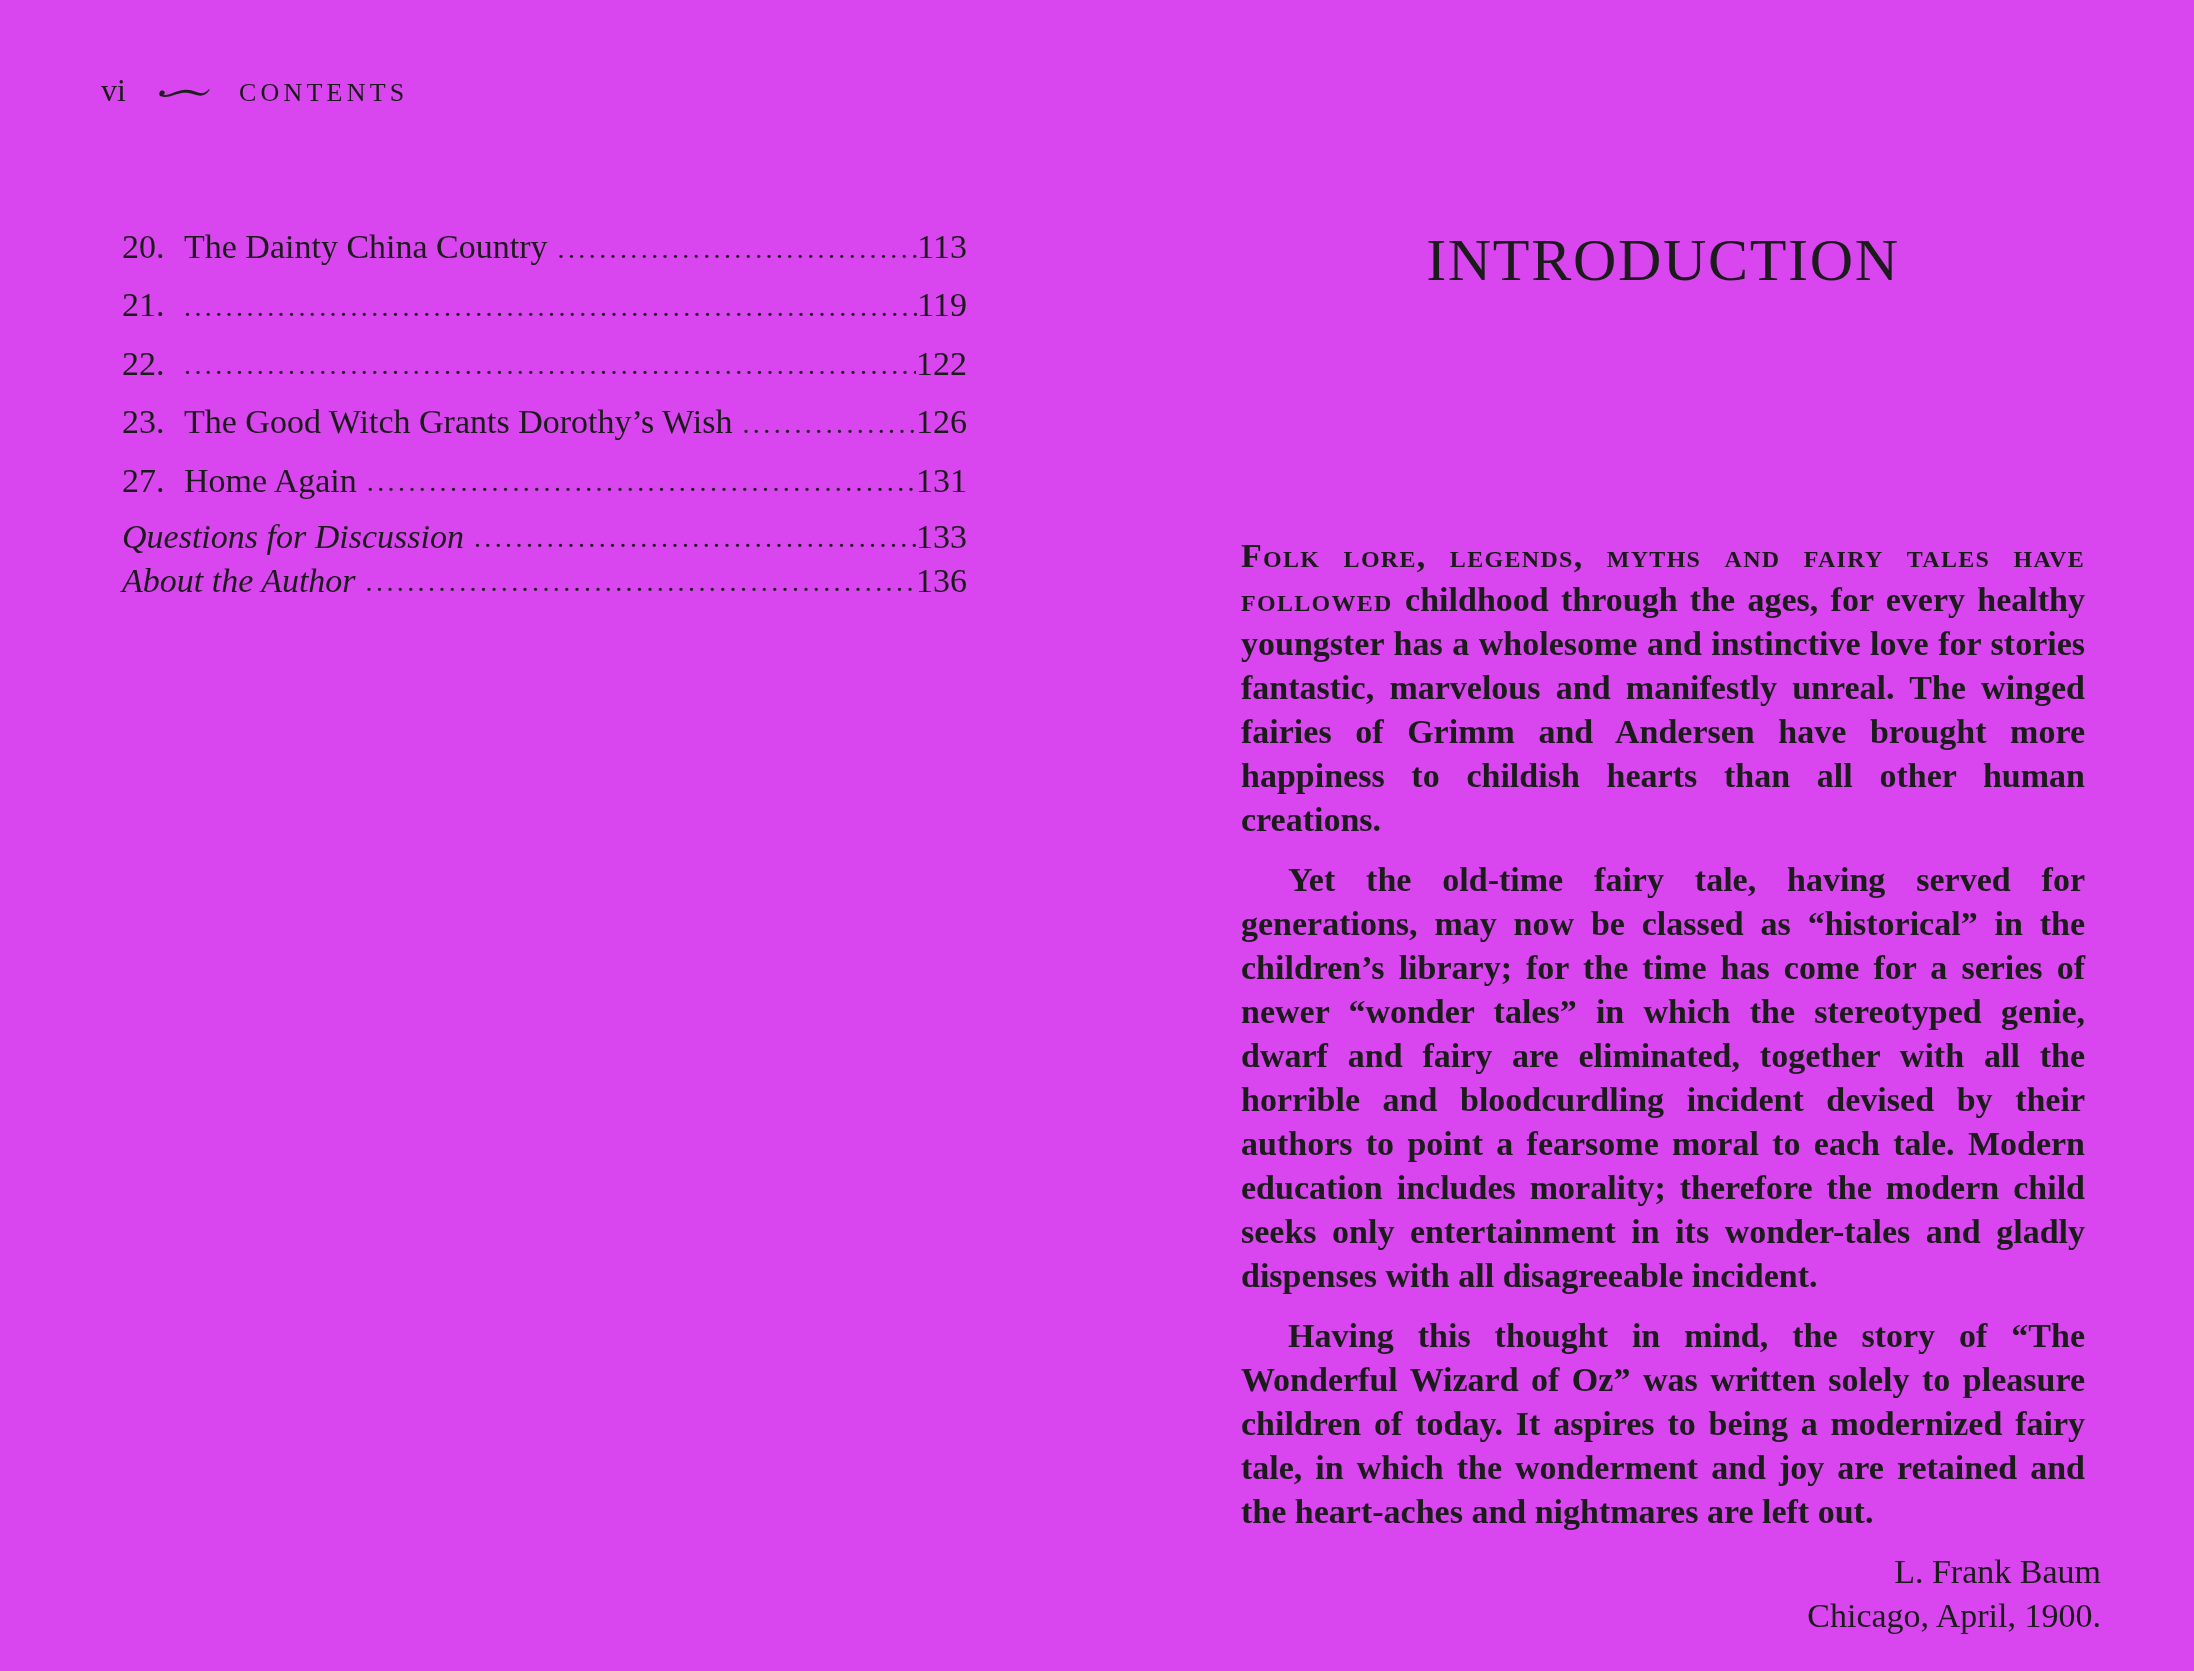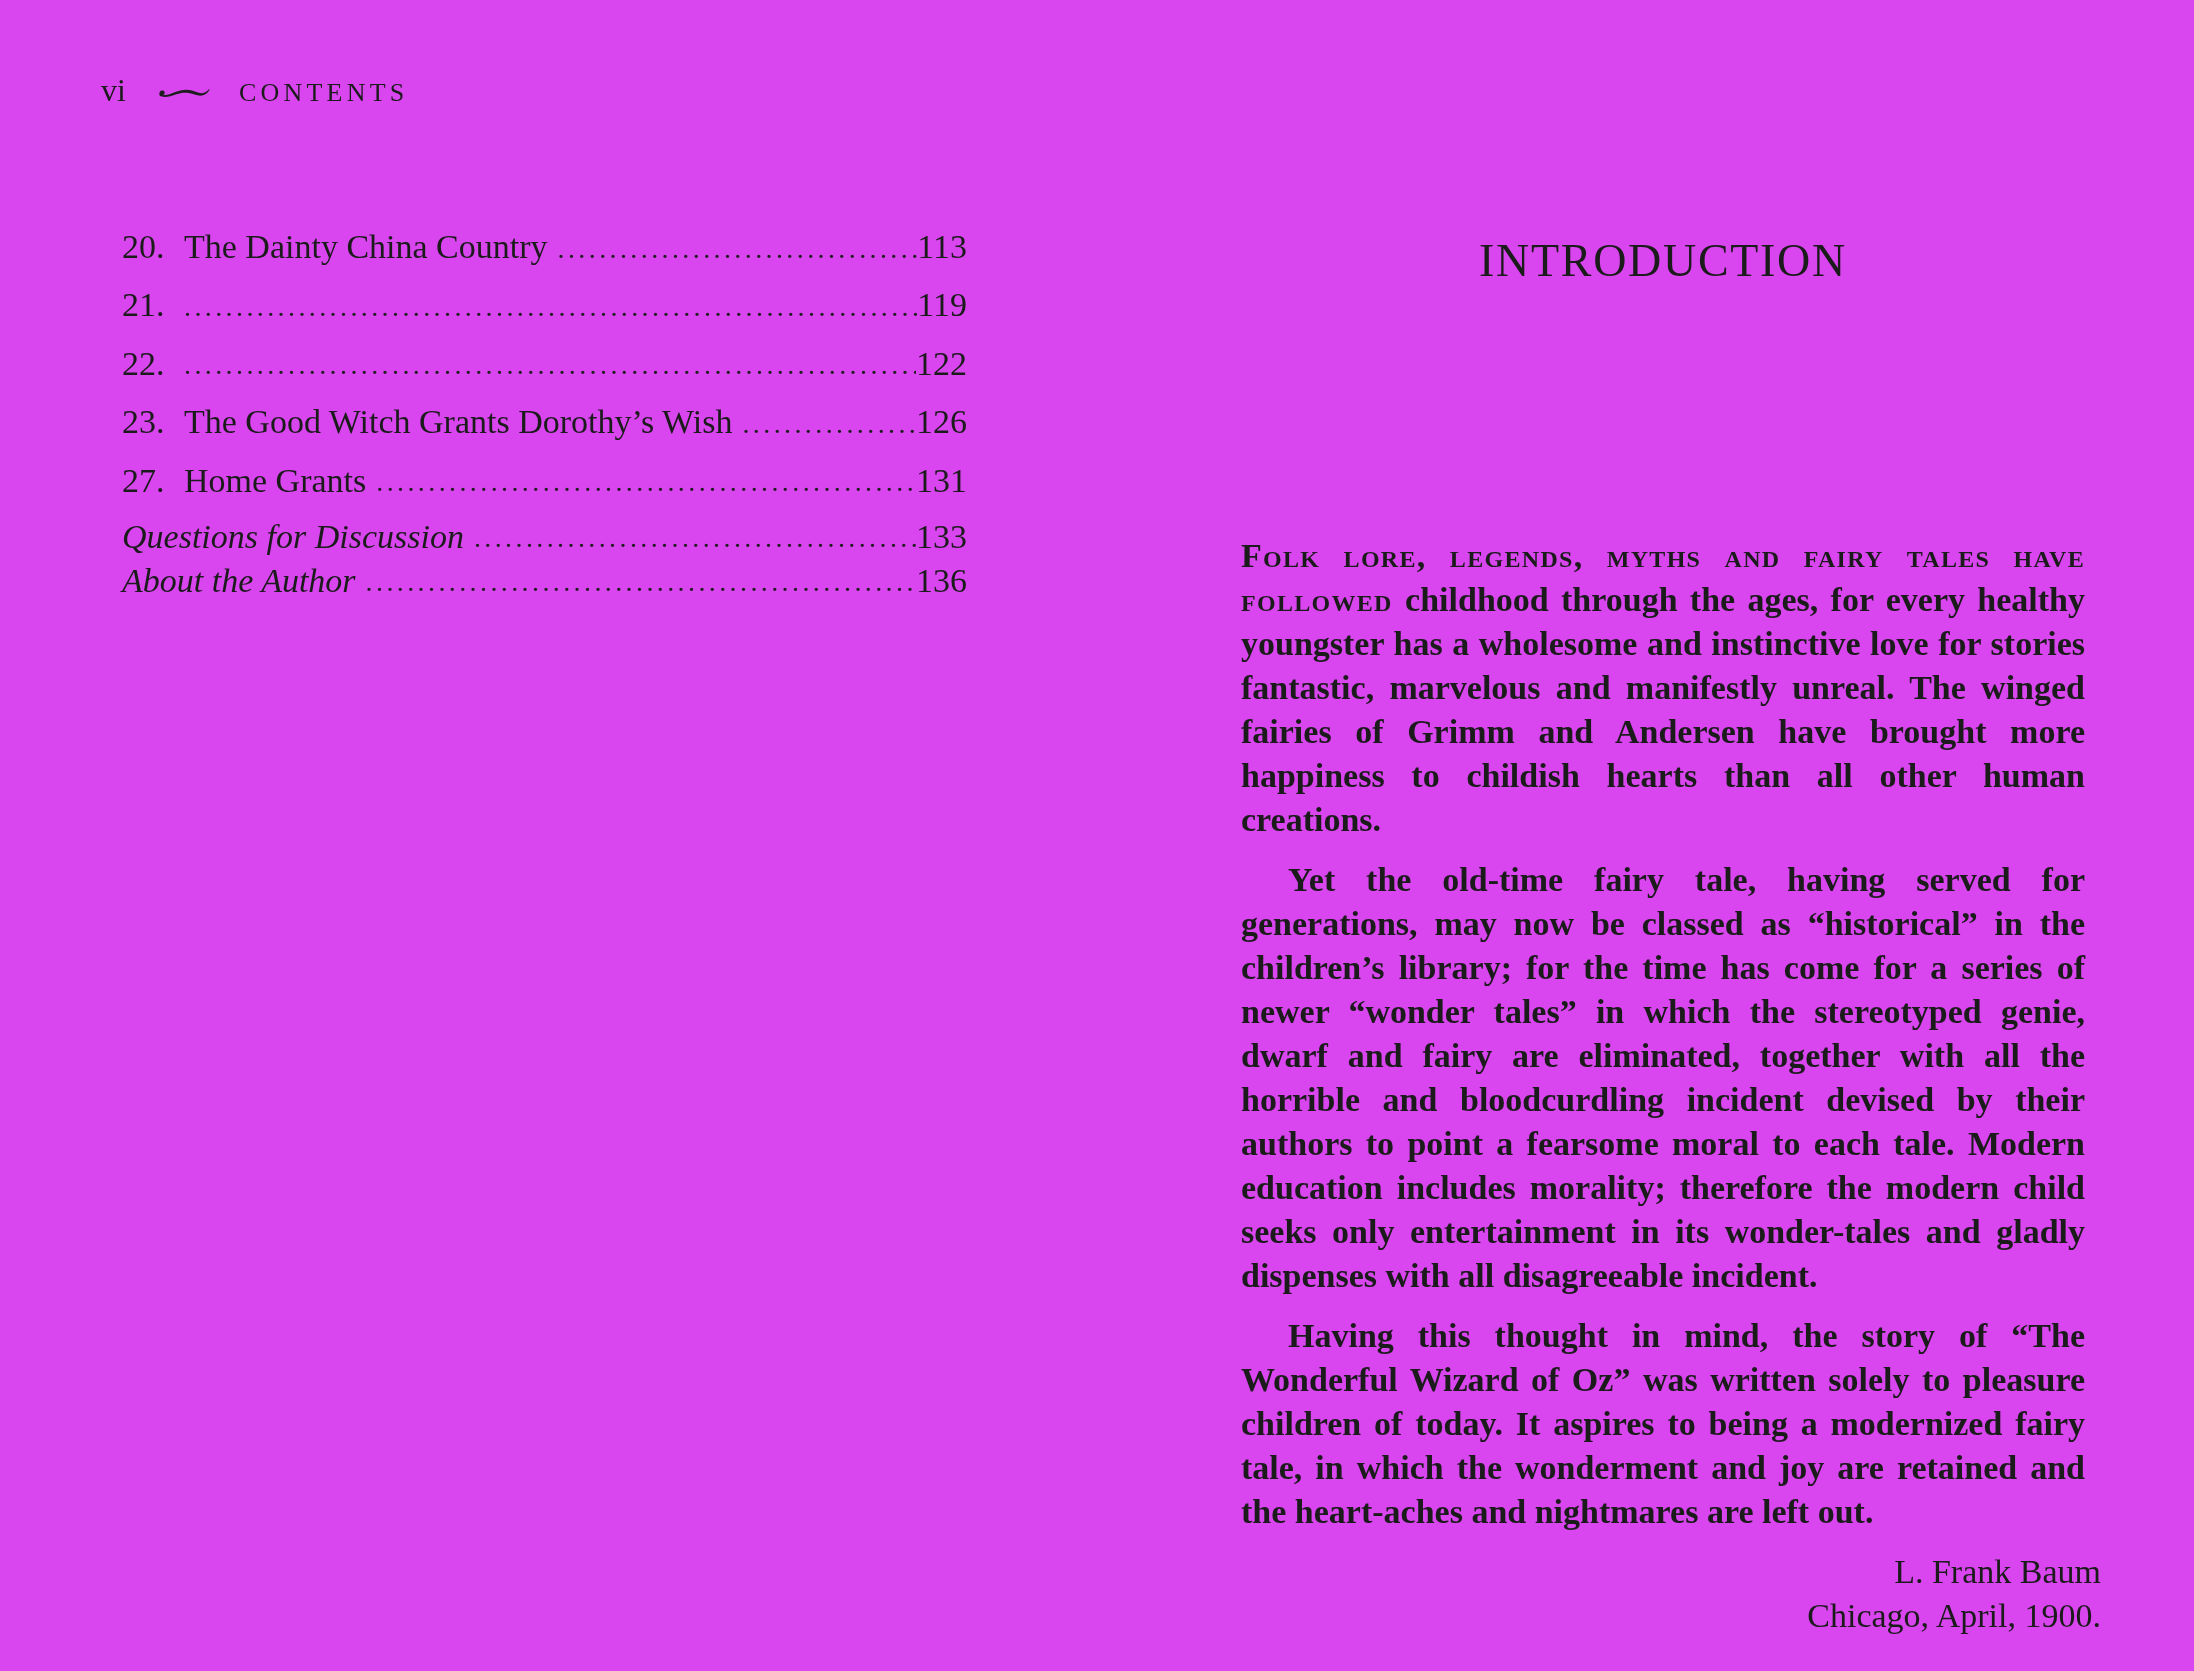--- a/index.html
+++ b/index.html
@@ -76,21 +76,21 @@
   .toc-pageno { flex: 0 0 auto; }
 
   
   .intro-title {
     position: absolute;
     left: 1225px;
     top: 236px;
     width: 876px;
     margin: 0;
     text-align: center;
-    font-size: 46px;
+    font-size: 60px;
     line-height: 49px;
     font-weight: normal;
     letter-spacing: 1.7px;
   }
   .intro-body {
     position: absolute;
     left: 1225px;
     top: 518px;
     width: 876px;
     font-size: 34px;
@@ -135,21 +135,21 @@
         <span class="toc-pageno">122</span>
       </div>
       <div class="toc-row">
         <span class="toc-num">23.</span>
         <span class="toc-title">The Good Witch Grants Dorothy’s Wish</span>
         <span class="leader">................................................................................................................................................................</span>
         <span class="toc-pageno">126</span>
       </div>
       <div class="toc-row">
         <span class="toc-num">27.</span>
-        <span class="toc-title">Home Grants</span>
+        <span class="toc-title">Home Again</span>
         <span class="leader">................................................................................................................................................................</span>
         <span class="toc-pageno">131</span>
       </div>
       <div class="toc-row italic">
         <span class="toc-title">Questions for Discussion</span>
         <span class="leader">................................................................................................................................................................</span>
         <span class="toc-pageno">133</span>
       </div>
       <div class="toc-row italic">
         <span class="toc-title">About the Author</span>

